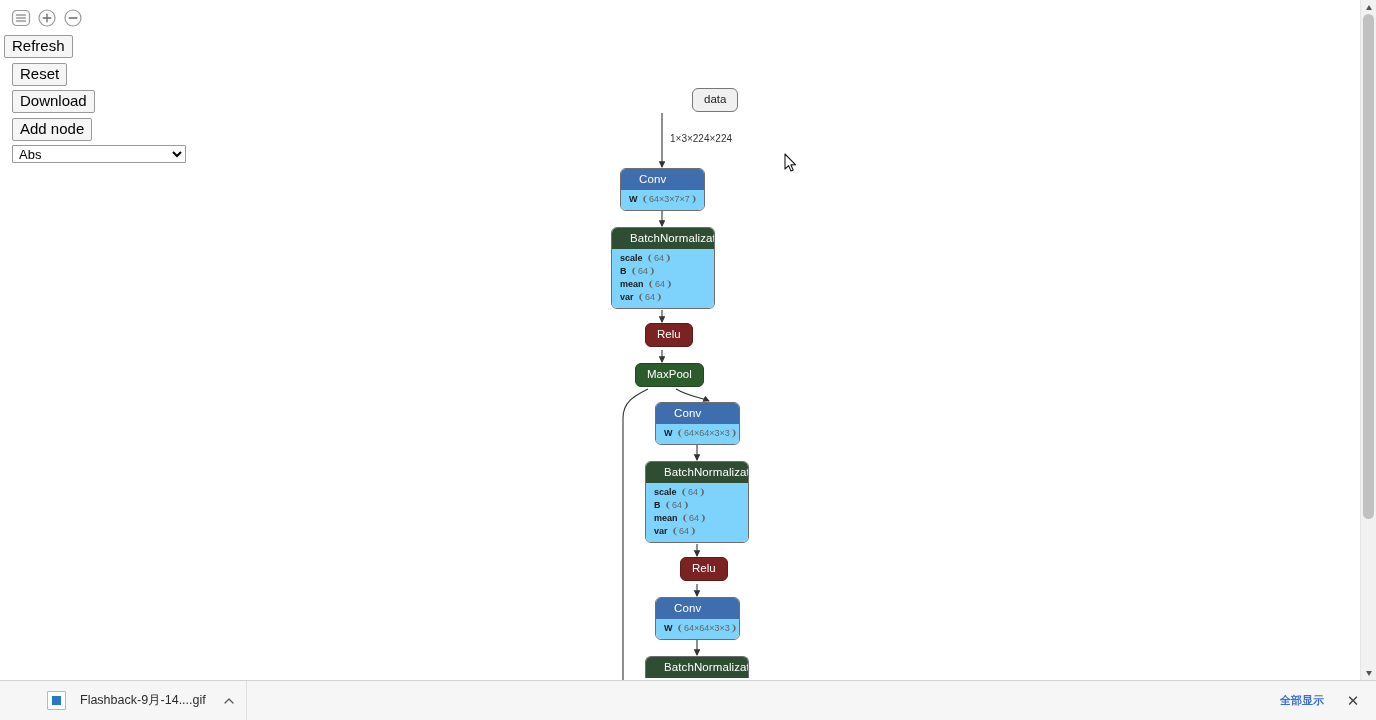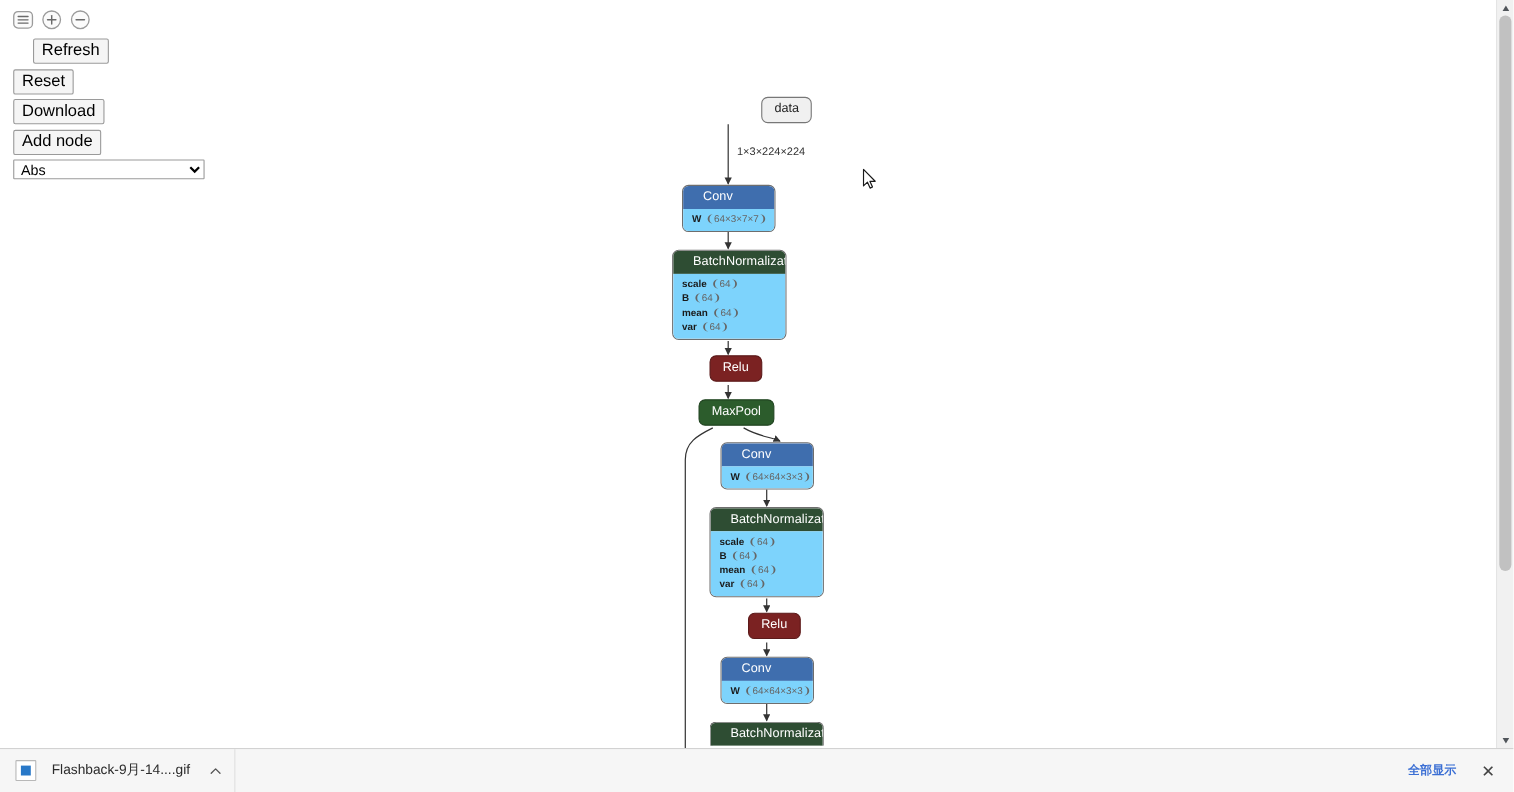--- a/index.html
+++ b/index.html
@@ -54,21 +54,21 @@
     line-height: 16px;
     color: #000000;
     background: #f5f5f5;
     border: 1px solid #9a9a9a;
     border-radius: 2px;
     padding: 2px 7px 3px 7px;
     text-align: center;
     cursor: default;
     white-space: nowrap;
   }
-  #btn-refresh  { left: 30px; top: 35px; }
+  #btn-refresh  { left: 4px; top: 35px; }
   #btn-reset    { left: 12px; top: 63px; text-align: right; }
   #btn-download { left: 12px; top: 90px; }
   #btn-addnode  { left: 12px; top: 118px; }
 
   #op-select {
     position: absolute;
     left: 12px;
     top: 145px;
     width: 174px;
     height: 18px;
@@ -227,20 +227,21 @@
     box-sizing: border-box;
   }
 
   .dl-item {
     display: flex;
     align-items: center;
     height: 40px;
     padding: 0 10px 0 14px;
     border-right: 1px solid #e0e0e0;
     cursor: default;
+    margin-left: 33px;
   }
 
   .dl-fileicon {
     width: 17px;
     height: 17px;
     border: 1px solid #b8b8b8;
     background: #ffffff;
     border-radius: 1px;
     display: flex;
     align-items: center;

